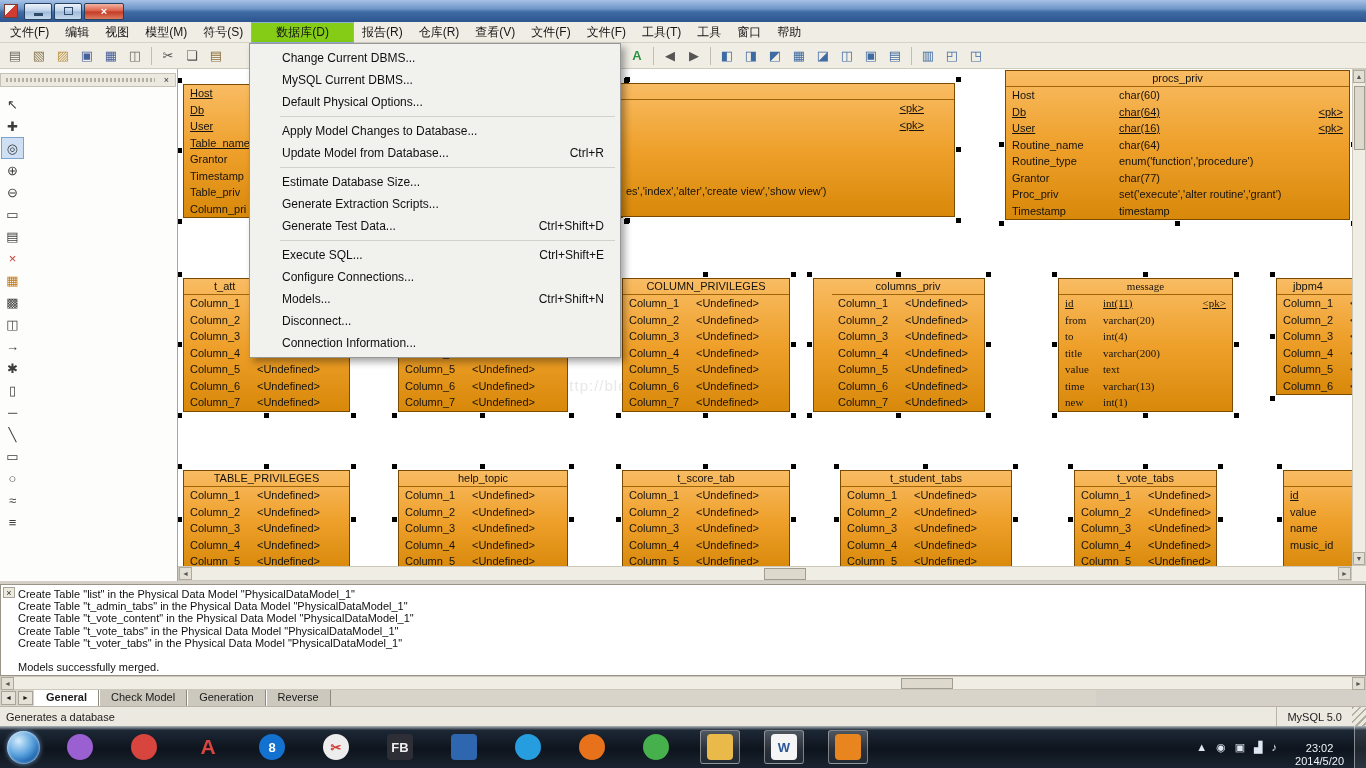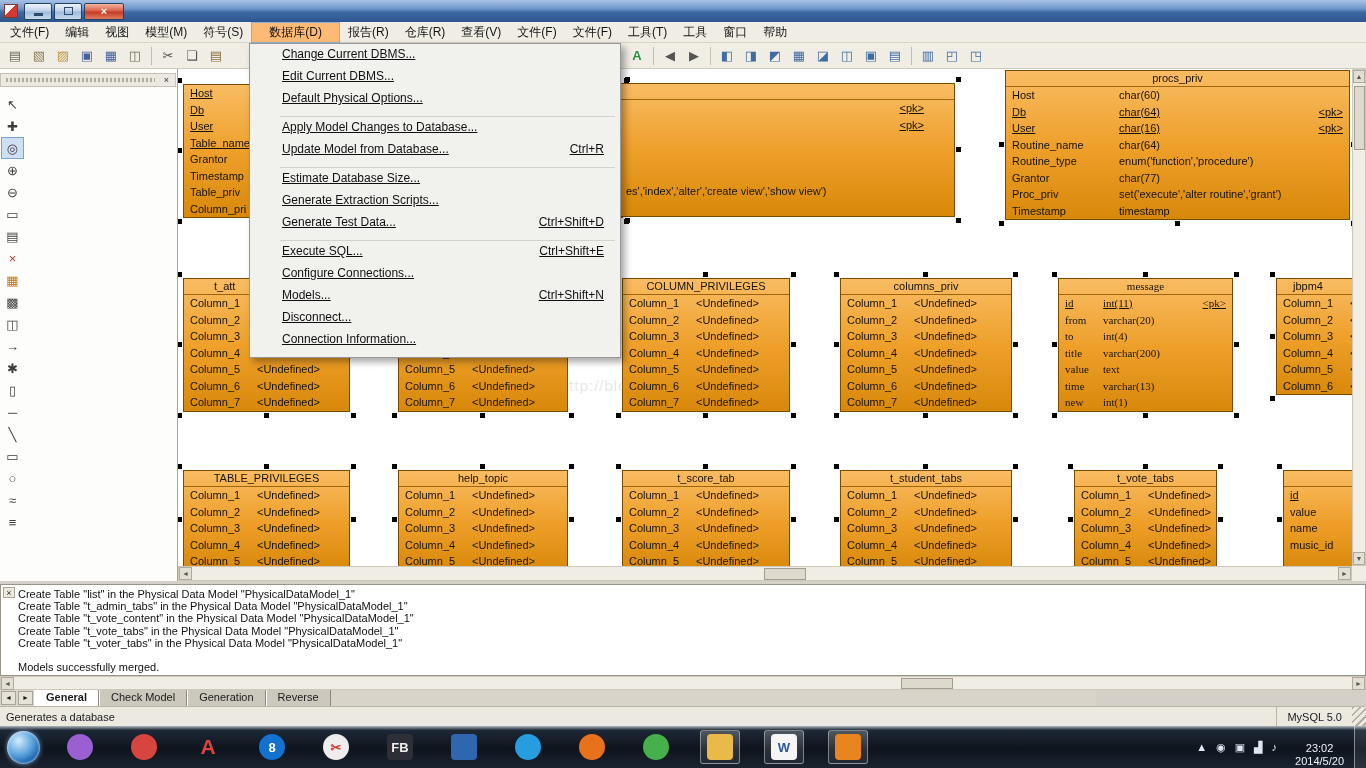--- a/index.html
+++ b/index.html
@@ -13,21 +13,21 @@
 .titlebar .title{color:#fff;font-size:12px;flex:1;text-shadow:0 1px 2px rgba(0,0,0,.55);white-space:nowrap;overflow:hidden;}
 .win-btns{display:flex;gap:2px;}
 .win-btn{width:28px;height:17px;border:1px solid #24415f;border-radius:2px;background:linear-gradient(#eef4fb,#bdd0e8 49%,#9db9da 51%,#c6d9ee);display:flex;align-items:center;justify-content:center;color:#203a55;font-size:11px;line-height:1;}
 .win-btn .bar{width:9px;height:3px;background:#2d4a6b;margin-top:7px;}
 .win-btn .box{width:9px;height:8px;border:1px solid #2d4a6b;}
 .win-btn.close{width:40px;background:linear-gradient(#f3b4a4,#d95a42 49%,#c23a26 51%,#df7a5c);color:#fff;font-weight:bold;}
 
 
 .menubar{position:absolute;left:0;top:22px;width:1366px;height:21px;background:#f0ede4;border-bottom:1px solid #d6d2c6;display:flex;align-items:center;padding-left:2px;color:#151515;}
 .mitem{padding:2px 8px;white-space:nowrap;}
-.mitem.active{background:#fdba74;border:1px solid #8fb0d6;padding:1px 17px;text-align:center;}
+.mitem.active{background:#84cc16;border:1px solid #8fb0d6;padding:1px 24px;text-align:center;}
 
 
 .toolbar{position:absolute;left:0;top:43px;width:1366px;height:26px;background:#f0ede4;border-bottom:1px solid #cfcbbd;display:flex;align-items:center;gap:2px;padding:0 4px;}
 .ticon{width:22px;height:20px;display:flex;align-items:center;justify-content:center;font-size:13px;flex:0 0 auto;}
 .tsep{width:1px;height:18px;background:#c2bdb0;margin:0 3px;flex:0 0 auto;}
 .tgap{height:1px;flex:0 0 auto;}
 
 
 .left-panel{position:absolute;left:0;top:69px;width:178px;height:512px;background:#fdfdfb;border-right:1px solid #a9a49a;}
 .panel-header{position:absolute;left:0;top:4px;width:176px;height:14px;background:#ece9e0;border:1px solid #c7c2b4;display:flex;align-items:center;}
@@ -92,21 +92,21 @@
 .tb-shape.circle{border-radius:50%;}
 .tb-shape.square{border-radius:4px;}
 .tb-shape.plain{background:transparent;font-size:21px;}
 .tray{margin-left:auto;display:flex;align-items:center;gap:9px;color:#dfe8f2;padding-right:4px;}
 .tray-ic{font-size:11px;line-height:1;}
 .clock{text-align:center;font-size:11px;line-height:13px;color:#eef3f8;margin:16px 10px 0 14px;}
 .show-desktop{width:12px;height:42px;border-left:1px solid rgba(255,255,255,.45);background:rgba(255,255,255,.08);flex:0 0 auto;}
 
 
 .dropdown{position:absolute;left:249px;top:43px;width:372px;background:#f1f1ee;border:1px solid #979797;box-shadow:4px 4px 7px rgba(0,0,0,.35);z-index:100;padding:3px 2px;color:#101010;}
-.dd-item{height:22px;display:flex;padding:0 14px 0 30px;text-decoration:underline;}
+.dd-item{height:22px;display:flex;align-items:center;padding:0 14px 0 30px;}
 .dd-item .lbl{flex:1;white-space:nowrap;}
 .dd-item .sc{white-space:nowrap;}
 .dd-item.hl{background:linear-gradient(#ddebfb,#c2ddf9);border:1px solid #7da7d9;border-radius:3px;padding:0 13px 0 29px;}
 .dd-sep{height:1px;background:#d2d2cd;margin:3px 3px 3px 28px;}
 </style>
 </head>
 <body>
 
 <div id="app">
 
@@ -440,21 +440,21 @@
         </div>
         <div class="handle tl"></div>
         <div class="handle tm"></div>
         <div class="handle tr"></div>
         <div class="handle ml"></div>
         <div class="handle mr"></div>
         <div class="handle bl"></div>
         <div class="handle bm"></div>
         <div class="handle br"></div>
       </div>
-      <div class="table-ent" style="left: 662px; top: 209px; width: 172px;">
+      <div class="table-ent" style="left: 635px; top: 209px; width: 172px; padding-left: 18px;">
         <div class="t-title">columns_priv</div>
         <div class="t-row">
           <span class="cn" style="width: 67px;">Column_1</span>
           <span class="ct">&lt;Undefined&gt;</span>
         </div>
         <div class="t-row">
           <span class="cn" style="width: 67px;">Column_2</span>
           <span class="ct">&lt;Undefined&gt;</span>
         </div>
         <div class="t-row">
@@ -829,21 +829,21 @@
     </div>
     <div class="show-desktop"></div>
   </div>
 
   <div class="dropdown">
       <div class="dd-item">
         <span class="lbl">Change Current DBMS...</span>
         <span class="sc"></span>
       </div>
       <div class="dd-item">
-        <span class="lbl">Edit Current DBMS...</span>
+        <span class="lbl">MySQL Current DBMS...</span>
         <span class="sc"></span>
       </div>
       <div class="dd-item">
         <span class="lbl">Default Physical Options...</span>
         <span class="sc"></span>
       </div>
       <div class="dd-sep"></div>
       <div class="dd-item">
         <span class="lbl">Apply Model Changes to Database...</span>
         <span class="sc"></span>

